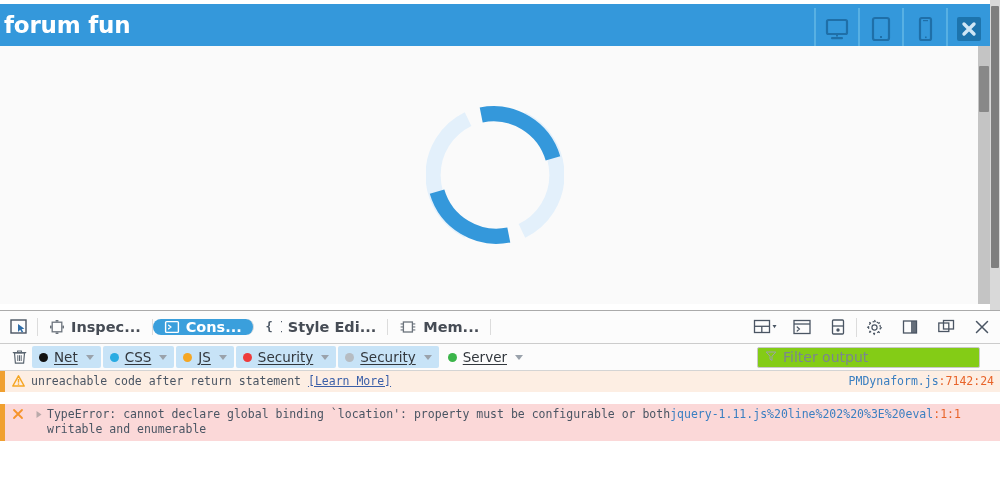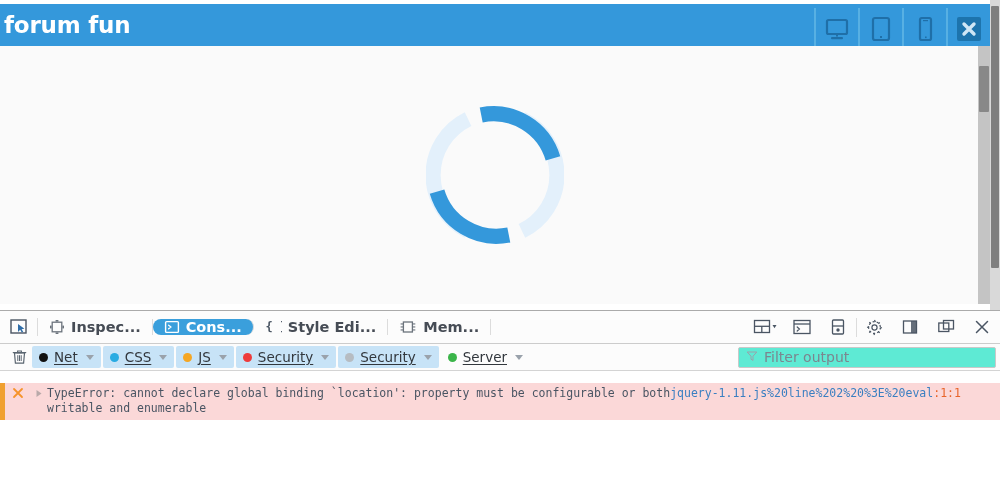--- a/index.html
+++ b/index.html
@@ -129,23 +129,23 @@
     border-radius: 2px; cursor: pointer;
     font-size: 13.5px; font-family:"DejaVu Sans", sans-serif;
     color:#32373d;
   }
   .fbtn.on { background:#c7e3f7; }
   .fbtn .dot { width:9px; height:9px; border-radius:50%; flex:0 0 auto; }
   .fbtn .lbl { text-decoration: underline; text-underline-offset: 2px; }
   .fbtn .caret { width:0;height:0;border-left:4px solid transparent;border-right:4px solid transparent;border-top:5px solid #9aa2ab; margin-left:2px;}
 
   .filter-input-wrap {
-    margin-left: auto; margin-right: 4px;
-    width: 258px; height: 21px;
-    background:#5eead4; border:1px solid #c9c9c9; border-radius:2px;
+    margin-left: auto; margin-right: 20px;
+    width: 223px; height: 21px;
+    background:#84cc16; border:1px solid #c9c9c9; border-radius:2px;
     display:flex; align-items:center; gap:6px; padding: 0 7px;
   }
   .filter-input-wrap input {
     border:none; outline:none; flex:1; font-size:14px;
     font-family:"DejaVu Sans", sans-serif; color:#5a6570; background:transparent;
   }
   .filter-input-wrap input::placeholder { color:#7b868f; }
 
   
   .console-body { background:#fff; }
@@ -407,20 +407,31 @@
           <svg width="12" height="12" viewBox="0 0 12 12">
             <path d="M1.2 2 H10.8 L7 6.2 V10.4 L5 9.2 V6.2 Z" fill="none" stroke="#9aa2ab" stroke-width="1"></path>
           </svg>
         </span>
         <input type="text" placeholder="Filter output" style="">
       </div>
     </div>
 
     <div class="console-body">
 
+      <div class="c-row warn">
+        <div class="c-gutter">
+          <svg width="13" height="12" viewBox="0 0 13 12">
+            <path d="M6.5 0.8 L12.2 11 H0.8 Z" fill="none" stroke="#f5a623" stroke-width="1.5" stroke-linejoin="round"></path>
+            <rect x="5.8" y="4" width="1.4" height="3.6" fill="#f5a623"></rect>
+            <rect x="5.8" y="8.4" width="1.4" height="1.4" fill="#f5a623"></rect>
+          </svg>
+        </div>
+        <div class="c-text"><span>unreachable code after return statement </span><span class="learn">[Learn More]</span></div>
+        <div class="c-src"><span>PMDynaform.js</span><span class="lc">:7142:24</span></div>
+      </div>
 
       <div class="c-row err">
         <div class="c-gutter">
           <svg width="12" height="12" viewBox="0 0 12 12">
             <path d="M2 2 L10 10 M10 2 L2 10" stroke="#f5932a" stroke-width="1.8" stroke-linecap="round"></path>
           </svg>
         </div>
         <div class="c-arrow">
           <svg width="8" height="9" viewBox="0 0 8 9">
             <path d="M1.5 1 L6.5 4.5 L1.5 8 Z" fill="#b9a9a9"></path>

